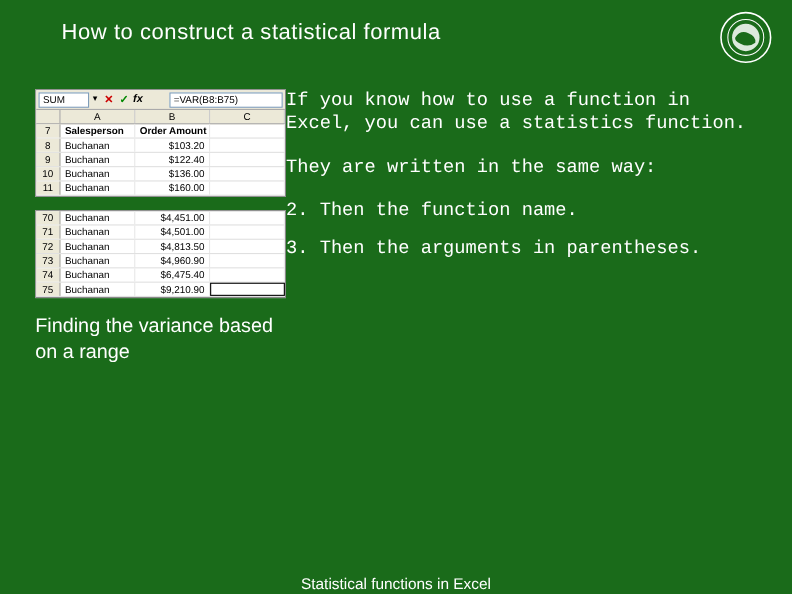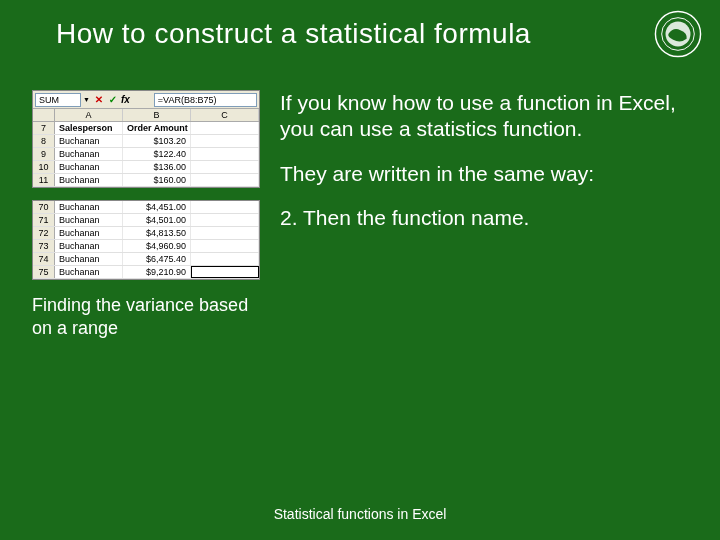--- a/index.html
+++ b/index.html
@@ -6,47 +6,47 @@
   body {
     width: 720px;
     height: 540px;
     background: #1a6b1a;
     font-family: Verdana, Geneva, sans-serif;
     color: #fff;
     position: relative;
     overflow: hidden;
   }
   .title {
-    font-size: 28px;
+    font-size: 20px;
     font-weight: normal;
     color: #fff;
     padding: 18px 0 0 56px;
     letter-spacing: 0.5px;
   }
   .seal {
     position: absolute;
     top: 10px;
     right: 18px;
     width: 48px;
     height: 48px;
   }
   .seal svg { width: 100%; height: 100%; }
   .content {
     display: flex;
     padding: 40px 28px 0 32px;
-    gap: 20px;
   }
   .left-col {
     width: 228px;
     flex-shrink: 0;
   }
   .right-col {
     flex: 1;
-    font-size: 21px;
+    font-size: 17px;
     line-height: 1.25;
+    font-family: Liberation Mono, monospace;
   }
   .right-col p { margin-bottom: 18px; }
   .right-col .step { padding-left: 24px; text-indent: -24px; margin-bottom: 14px; }
   .excel-block {
     background: #fff;
     border: 1px solid #888;
     font-family: Arial, sans-serif;
     color: #000;
     font-size: 9px;
     margin-bottom: 12px;
@@ -128,21 +128,21 @@
     z-index: 10;
   }
   .caption {
     color: #fff;
     font-size: 18px;
     line-height: 1.3;
     margin-top: 14px;
   }
   .footer {
     position: absolute;
-    bottom: 18px;
+    bottom: 2px;
     width: 100%;
     text-align: center;
     font-size: 14px;
     color: #fff;
   }
   .x-red { color: #c00; font-weight: bold; }
   .chk-green { color: #080; font-weight: bold; }
 </style>
 </head>
 <body>
@@ -251,16 +251,17 @@
       </div>
     </div>
 
     <div class="caption">Finding the variance based on a range</div>
   </div>
 
   <div class="right-col">
     <p>If you know how to use a function in Excel, you can use a statistics function.</p>
     <p>They are written in the same way:</p>
     <p class="step">2. Then the function name.</p>
+    <p class="step">3. Then the arguments in parentheses.</p>
   </div>
 </div>
 
 <div class="footer">Statistical functions in Excel</div>
 
 </body></html>

